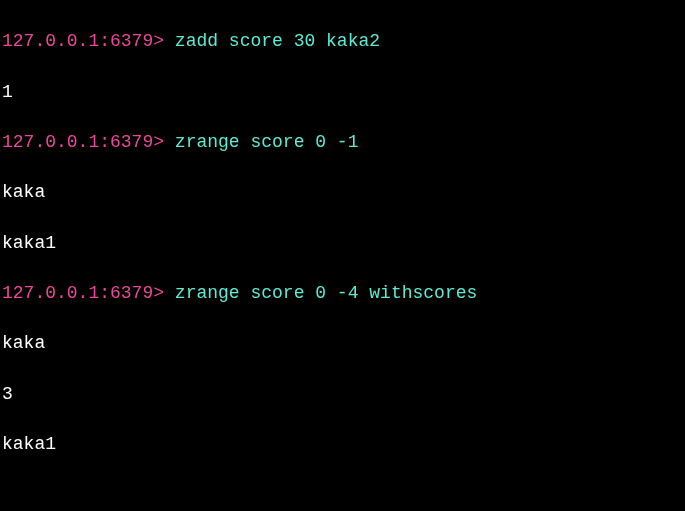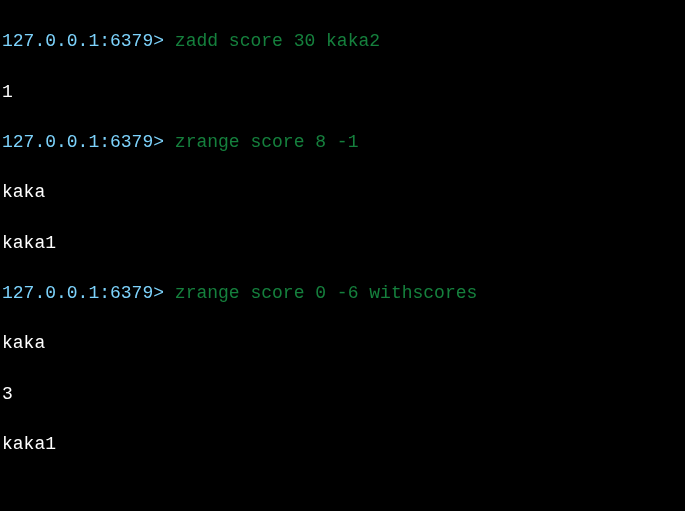--- a/index.html
+++ b/index.html
@@ -18,39 +18,39 @@
       height: 511px;
       overflow: hidden;
     }
     .terminal {
       white-space: pre;
     }
     .line {
       display: block;
     }
     .prompt {
-      color: #7dd3fc;
+      color: #ec4899;
     }
     .command {
-      color: #15803d;
+      color: #5eead4;
     }
     .output {
       color: #ffffff;
     }
   </style>
 </head>
 <body>
 
 <div class="terminal">
 <span class="line"><span class="prompt">127.0.0.1:6379&gt;</span> <span class="command">zadd score 30 kaka2</span></span>
 <span class="line output">1</span>
-<span class="line"><span class="prompt">127.0.0.1:6379&gt;</span> <span class="command">zrange score 8 -1</span></span>
+<span class="line"><span class="prompt">127.0.0.1:6379&gt;</span> <span class="command">zrange score 0 -1</span></span>
 <span class="line output">kaka</span>
 <span class="line output">kaka1</span>
-<span class="line"><span class="prompt">127.0.0.1:6379&gt;</span> <span class="command">zrange score 0 -6 withscores</span></span>
+<span class="line"><span class="prompt">127.0.0.1:6379&gt;</span> <span class="command">zrange score 0 -4 withscores</span></span>
 <span class="line output">kaka</span>
 <span class="line output">3</span>
 <span class="line output">kaka1</span>
 
 
 
 
 
 
 

